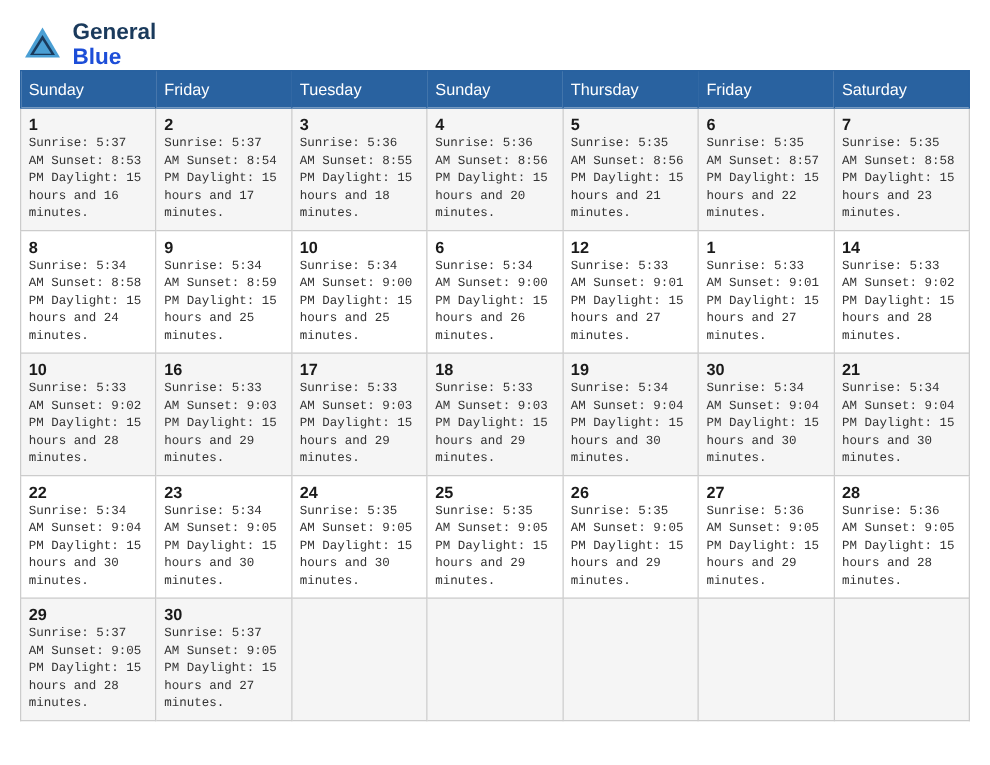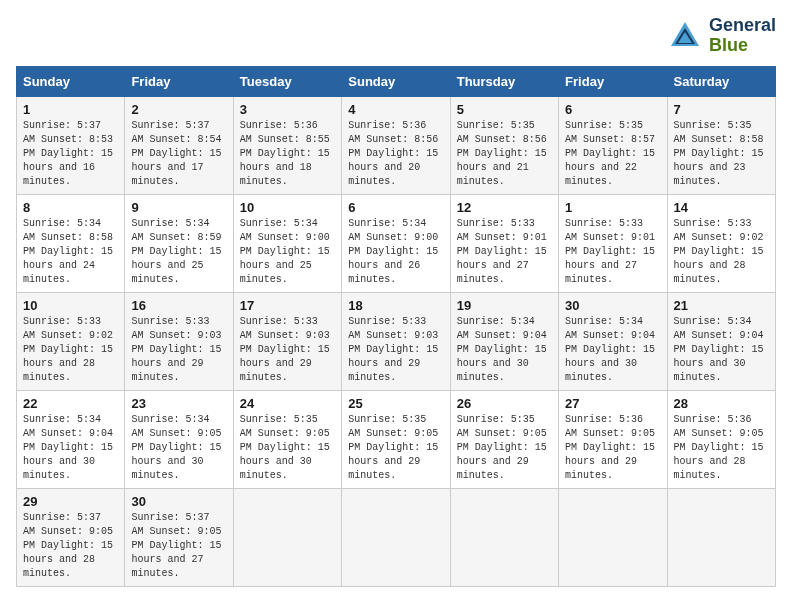--- a/index.html
+++ b/index.html
@@ -5,37 +5,36 @@
     * { box-sizing: border-box; margin: 0; padding: 0; }
     body {
       font-family: Arial, sans-serif;
       background: #fff;
       width: 792px;
       min-height: 612px;
       padding: 16px;
     }
     .header {
       display: flex;
-      justify-content: flex-end;
+      justify-content: flex-start;
       align-items: flex-start;
-      margin-bottom: 10px;
     }
     .logo {
       display: flex;
       align-items: center;
       gap: 6px;
     }
     .logo-text {
       font-size: 18px;
       font-weight: bold;
       color: #1a3a5c;
       line-height: 1.1;
     }
     .logo-text span {
-      color: #4d7c0f;
+      color: #1d4ed8;
     }
     .logo-icon {
       width: 36px;
       height: 36px;
     }
     .title-section {
       text-align: right;
     }
     .calendar-title {
       font-size: 32px;
@@ -50,21 +49,21 @@
       width: 100%;
       border-collapse: collapse;
       font-size: 11px;
     }
     thead tr th {
       background-color: #2962a0;
       color: #fff;
       padding: 7px 6px;
       text-align: left;
       font-size: 13px;
-      font-weight: bold;
+      font-weight: normal;
       border: 1px solid #2962a0;
     }
     tbody tr td {
       border: 1px solid #ccc;
       vertical-align: top;
       padding: 5px 6px;
       width: 108px;
       min-height: 80px;
       background: #fff;
     }

